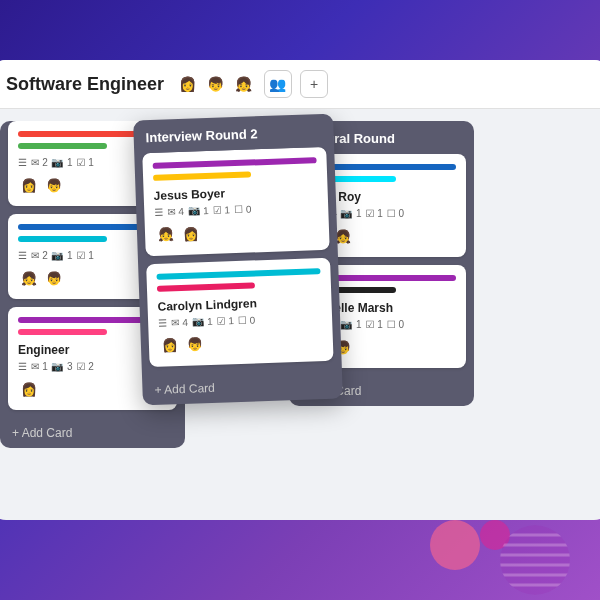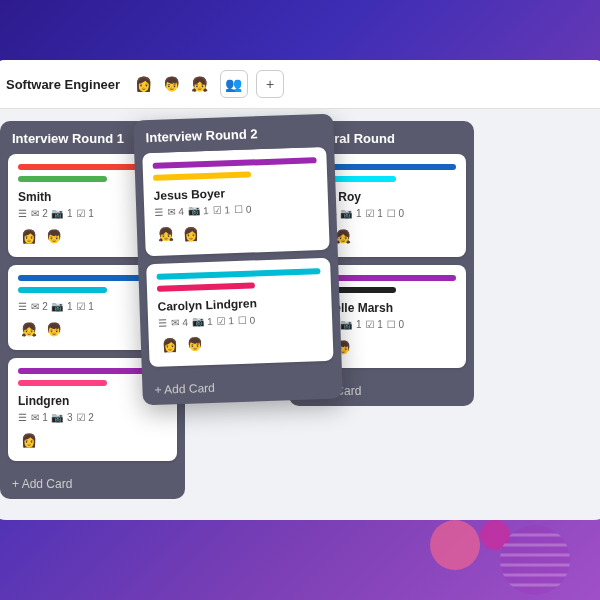--- a/index.html
+++ b/index.html
@@ -28,21 +28,21 @@
     
     .board-header {
       background: white;
       padding: 10px 16px;
       display: flex;
       align-items: center;
       gap: 8px;
       border-bottom: 1px solid #e0e0e0;
     }
     .board-title {
-      font-size: 13px;
+      font-size: 18px;
       font-weight: 600;
       color: #222;
     }
     .header-avatars {
       display: flex;
       gap: 4px;
       margin-left: 4px;
     }
     .avatar-sm {
       width: 24px;
@@ -230,27 +230,25 @@
       <div class="avatar-sm">👦</div>
       <div class="avatar-sm">👧</div>
     </div>
     <div class="header-btn">👥</div>
     <div class="header-btn">+</div>
   </div>
 
   <div class="columns-area">
 
     <div class="column">
-      <div class="column-header">Interview Round 1</div>
       <div class="column-cards">
 
         <div class="card">
           <div class="card-bar" style="background:#f44336;"></div>
           <div class="card-bar-2" style="background:#4caf50;"></div>
-          <div class="card-name">Smith</div>
           <div class="card-meta">
             <span>☰</span>
             <span>✉ 2</span>
             <span>📷 1</span>
             <span>☑ 1</span>
           </div>
           <div class="card-avatars">
             <div class="card-avatar">👩</div>
             <div class="card-avatar">👦</div>
           </div>
@@ -267,21 +265,21 @@
           </div>
           <div class="card-avatars">
             <div class="card-avatar">👧</div>
             <div class="card-avatar">👦</div>
           </div>
         </div>
 
         <div class="card">
           <div class="card-bar" style="background:#9c27b0;"></div>
           <div class="card-bar-2" style="background:#ff4081;"></div>
-          <div class="card-name">Lindgren</div>
+          <div class="card-name">Engineer</div>
           <div class="card-meta">
             <span>☰</span>
             <span>✉ 1</span>
             <span>📷 3</span>
             <span>☑ 2</span>
           </div>
           <div class="card-avatars">
             <div class="card-avatar">👩</div>
           </div>
         </div>

